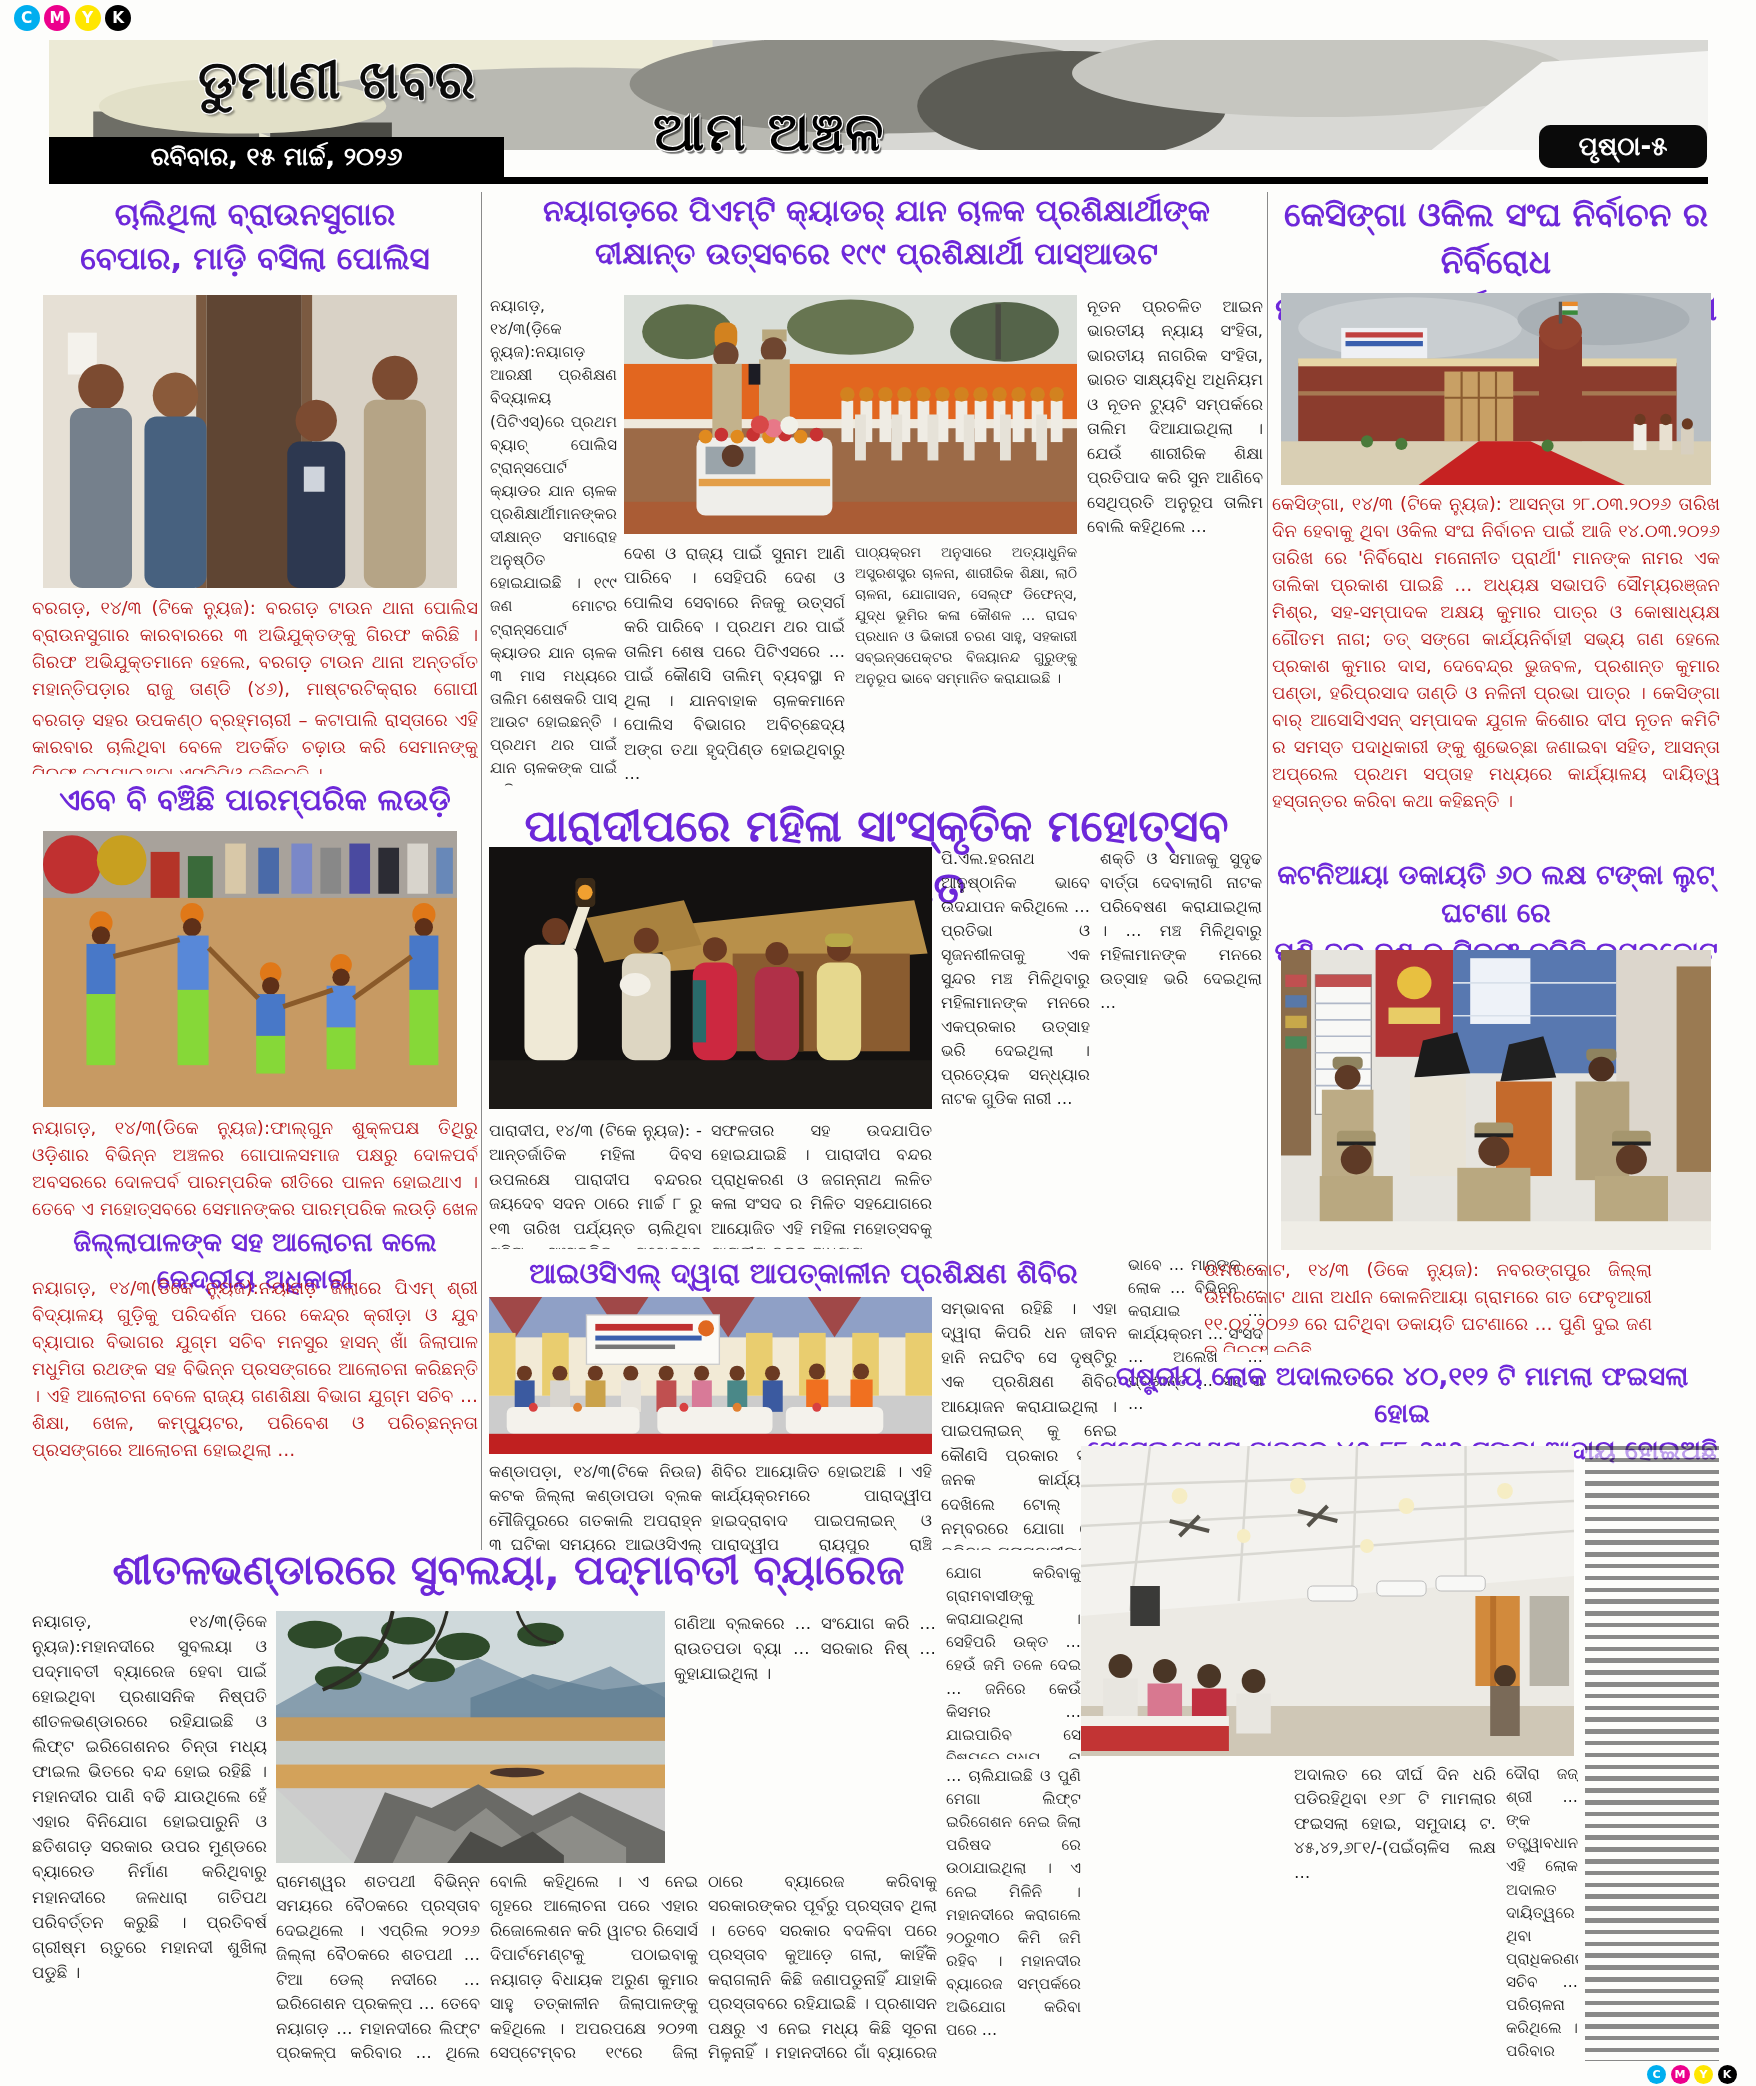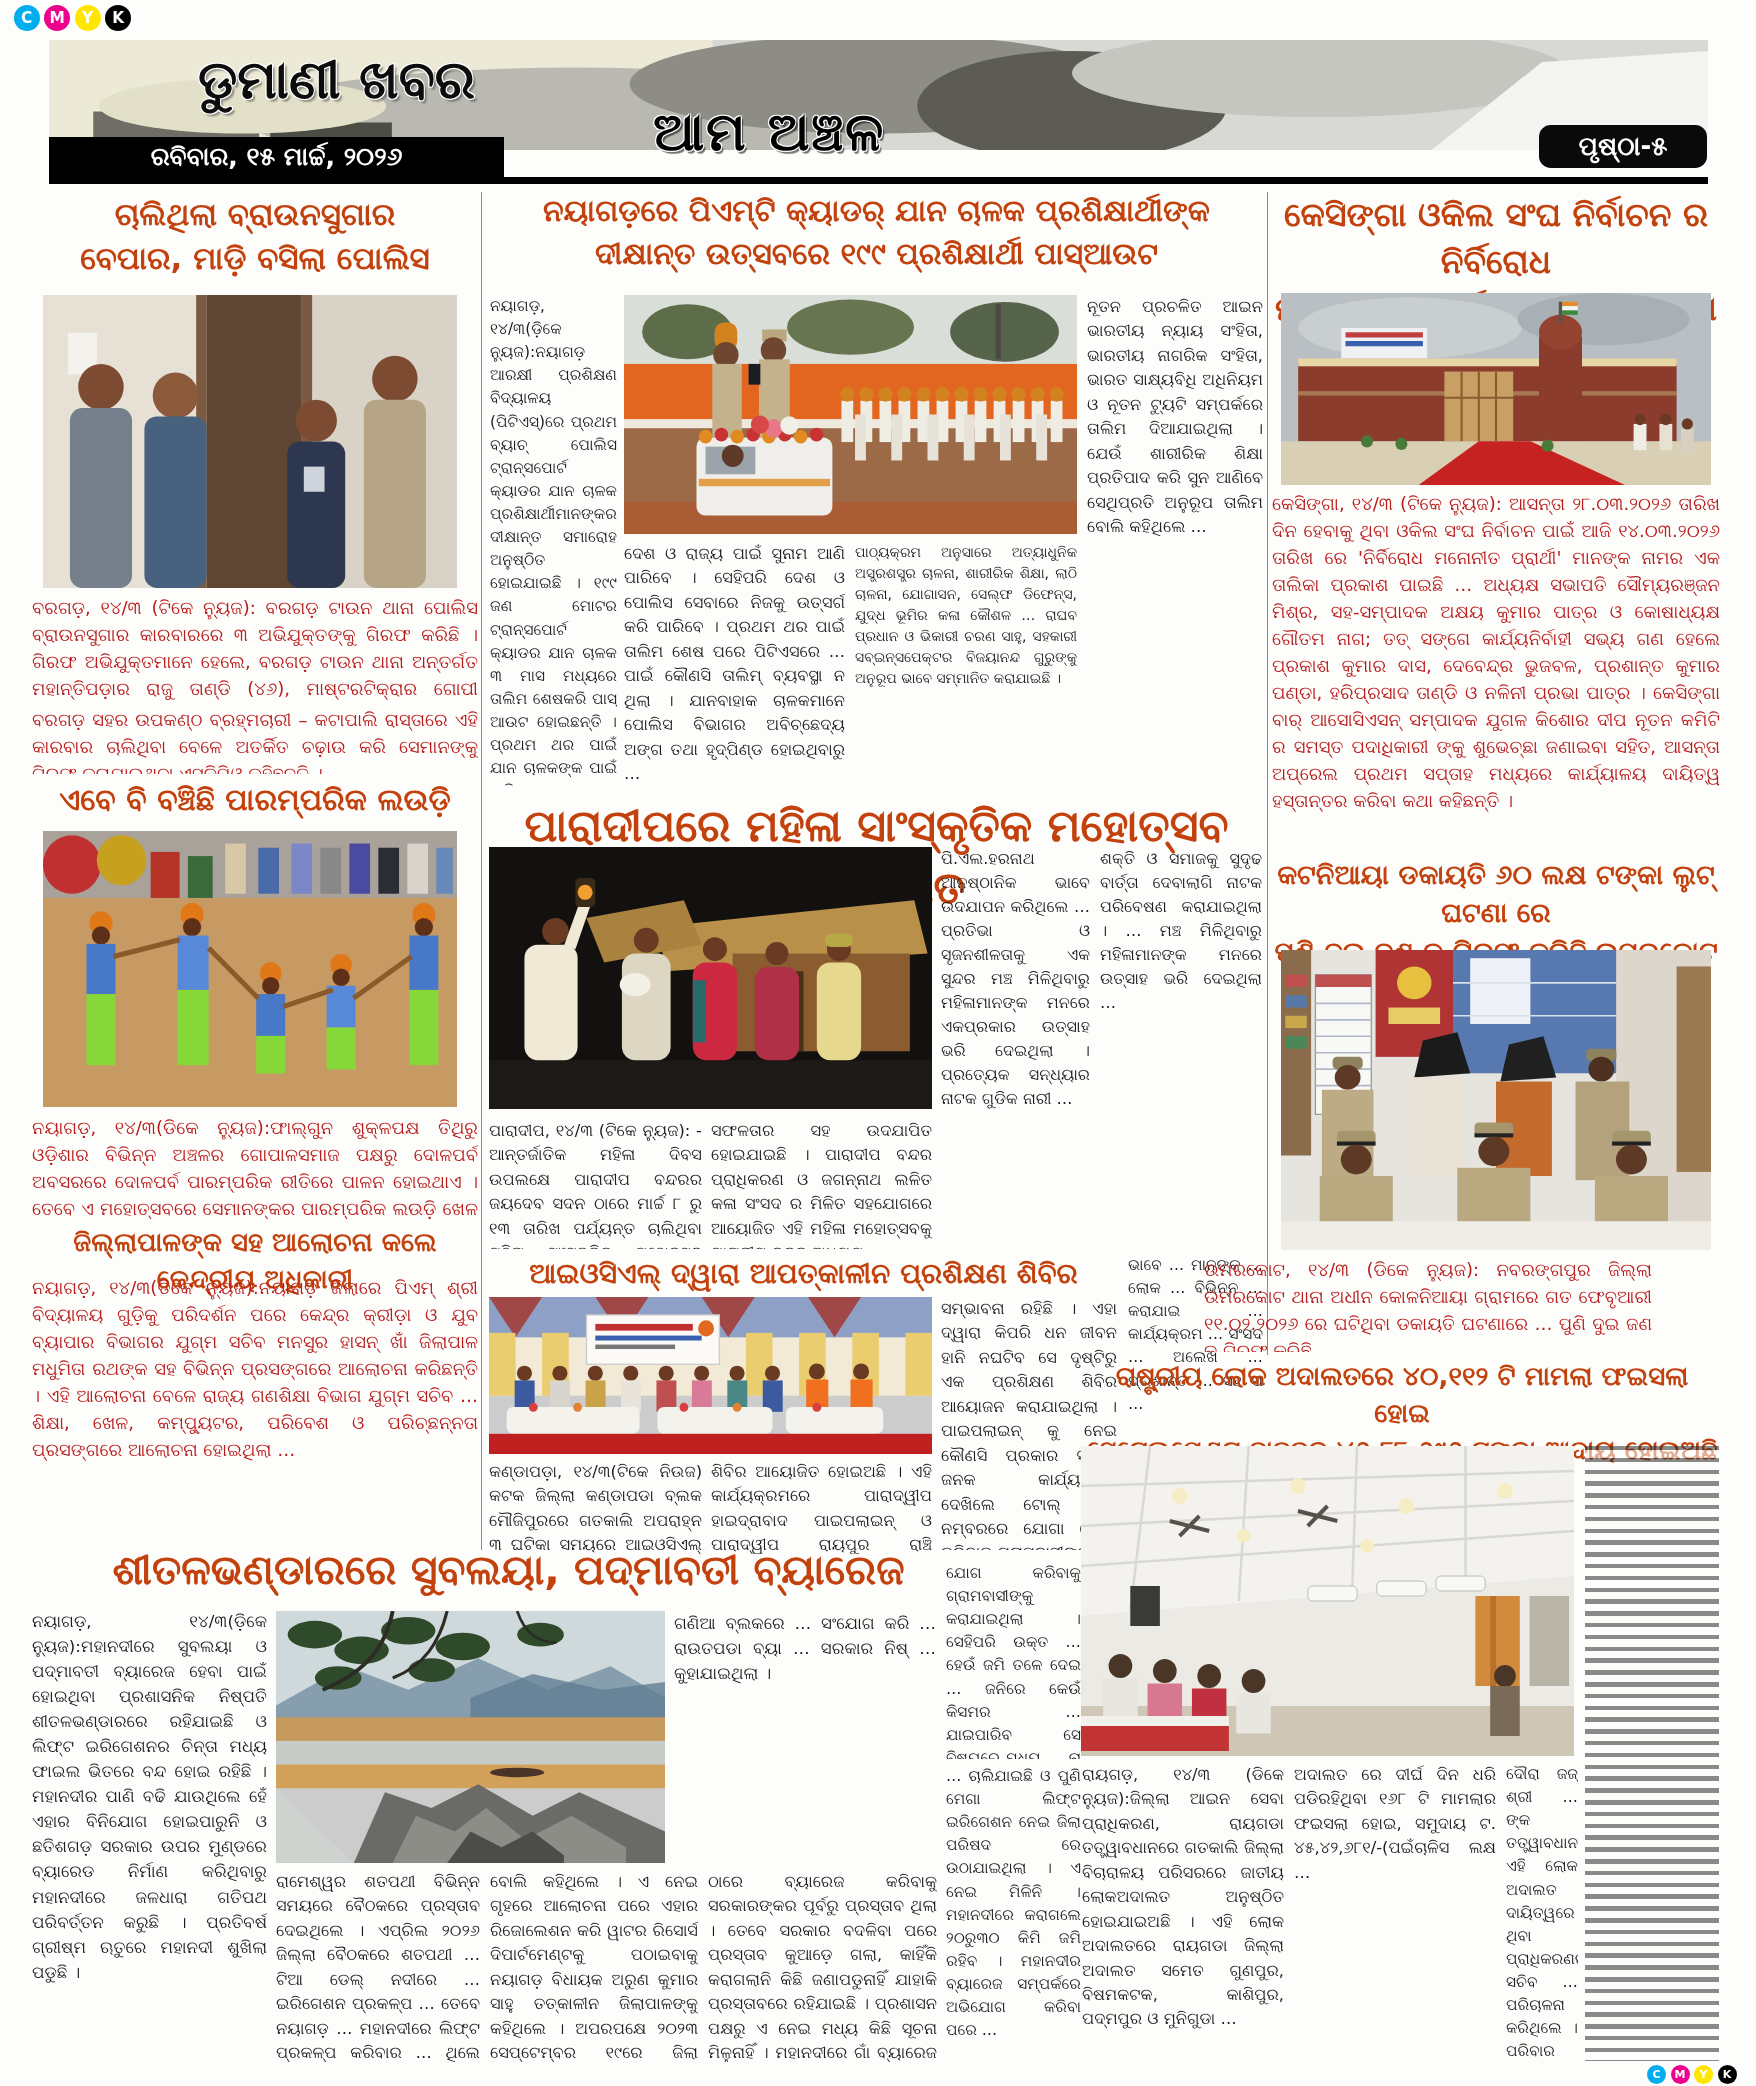--- a/index.html
+++ b/index.html
@@ -1,19 +1,19 @@
 <!DOCTYPE html>
 <html style="font-size:7.2px"><head>
 <meta charset="utf-8">
 <style>
   html,body{margin:0;padding:0;background:#e9e7e2;}
   .page{position:relative;width:1757px;height:2087px;background:#fdfdfb;overflow:hidden;
         font-family:"DejaVu Sans","Liberation Sans",sans-serif;color:#141414;}
   .abs{position:absolute;}
-  .hl{font-weight:700;color:#c2410c;text-align:center;line-height:1.42;}
+  .hl{font-weight:700;color:#6d28d9;text-align:center;line-height:1.42;}
   .body-txt{font-size:18px;line-height:1.5;text-align:justify;overflow:hidden;color:#b91c1c;}
   .body-sm{font-size:15.4px;line-height:1.5;text-align:justify;overflow:hidden;color:#1c1c1c;}
   .photo{overflow:hidden;background:#ccc;}
   .photo svg{display:block;width:100%;height:100%;}
   .cmyk{display:flex;gap:4.5px;align-items:center;}
   .cmyk .dot{border-radius:50%;display:flex;align-items:center;justify-content:center;
              color:#fff;font-weight:700;}
   .datebar{background:#000;color:#fff;display:flex;align-items:center;justify-content:center;
            font-weight:700;}
   .badge{background:#0a0a0a;color:#fff;border-radius:11.8px;display:flex;align-items:center;
@@ -441,21 +441,20 @@
         <rect x="22.5" y="48.5" width="7" height="8" fill="#c03040"></rect>
       <circle cx="35" cy="47" r="2.4" fill="#4a3626"></circle>
         <rect x="31.5" y="49.5" width="7" height="8" fill="#e8e6e0"></rect>
       <rect x="0" y="54" width="30" height="2.4" fill="#f2f0ea"></rect>
         <rect x="0" y="56" width="30" height="5" fill="#c23434"></rect>
       <circle cx="86" cy="46" r="2.2" fill="#4a3626"></circle>
         <rect x="83" y="48" width="6" height="10" fill="#7a6a58"></rect>
     </svg>
   </div>
   <div class="abs greek" style="left:1585px;top:1446px;width:134px;height:615px;"></div>
-  <div class="abs body-sm" style="left:1082px;top:1763px;width:202px;height:299px;font-size:16.3px;">ରାୟଗଡ଼, ୧୪/୩ (ଡିକେ ନ୍ୟୁଜ):ଜିଲ୍ଲା ଆଇନ ସେବା ପ୍ରାଧିକରଣ, ରାୟଗଡା ତତ୍ତ୍ୱାବଧାନରେ ଗତକାଲି ଜିଲ୍ଲା ବିଚାରାଳୟ ପରିସରରେ ଜାତୀ‌ୟ ଲୋକଅଦାଲତ ଅନୁଷ୍ଠିତ ହୋଇଯାଇଅଛି । ଏହି ଲୋକ ଅଦାଲତରେ ରାୟଗଡା ଜିଲ୍ଲା ଅଦାଲତ ସମେତ ଗୁଣପୁର, ବିଷମକଟକ, କାଶିପୁର, ପଦ୍ମପୁର ଓ ମୁନିଗୁଡା …</div>
   <div class="abs body-sm" style="left:1294px;top:1763px;width:202px;height:299px;font-size:16.3px;">ଅଦାଲତ ରେ ଦୀର୍ଘ ଦିନ ଧରି ପଡିରହିଥିବା ୧୬୮ ଟି ମାମଲାର ଫଇସଲା ହୋଇ, ସମୁଦାୟ ଟ. ୪୫,୪୨,୬୮୧/-(ପଇଁଚାଳିସ ଲକ୍ଷ …</div>
   <div class="abs body-sm" style="left:1506px;top:1763px;width:72px;height:299px;font-size:15.4px;">ଦୌରା ଜଜ୍ ଶ୍ରୀ … ଙ୍କ ତତ୍ତ୍ୱାବଧାନରେ ଏହି ଲୋକ ଅଦାଲତ ଦାୟିତ୍ୱରେ ଥିବା ପ୍ରାଧିକରଣର ସଚିବ … ପରିଚାଳନା କରିଥିଲେ । ପରିବାର ଅଦାଲତ … ସଞ୍ଜିତ କୁମାର … ଜିଲ୍ଲା ଦୌରା ଜଜ୍ … ମଧ୍ୟ ବିଚାର …</div>
 
   <div class="abs hl" style="left:81px;top:1541px;width:855px;font-size:41px;white-space:nowrap;overflow:hidden;">ଶୀତଳଭଣ୍ଡାରରେ ସୁବଲୟା, ପଦ୍ମାବତୀ ବ୍ୟାରେଜ</div>
   <div class="abs body-sm" style="left:32px;top:1609px;width:235px;height:454px;font-size:16.7px;">ନୟାଗଡ଼, ୧୪/୩(ଡ଼ିକେ ନ୍ୟୁଜ):ମହାନଦୀରେ ସୁବଲୟା ଓ ପଦ୍ମାବତୀ ବ୍ୟାରେଜ ହେବା ପାଇଁ ହୋଇଥିବା ପ୍ରଶାସନିକ ନିଷ୍ପତି ଶୀତଳଭଣ୍ଡାରରେ ରହିଯାଇଛି ଓ ଲିଫ୍ଟ ଇରିଗେଶନର ଚିନ୍ତା ମଧ୍ୟ ଫାଇଲ ଭିତରେ ବନ୍ଦ ହୋଇ ରହିଛି । ମହାନଦୀର ପାଣି ବଢି ଯାଉଥିଲେ ହେଁ ଏହାର ବିନିଯୋଗ ହୋଇପାରୁନି ଓ ଛତିଶଗଡ଼ ସରକାର ଉପର ମୁଣ୍ଡରେ ବ୍ୟାରେଡ ନିର୍ମାଣ କରିଥିବାରୁ ମହାନଦୀରେ ଜଳଧାରା ଗତିପଥ ପରିବର୍ତ୍ତନ କରୁଛି । ପ୍ରତିବର୍ଷ ଗ୍ରୀଷ୍ମ ଋତୁରେ ମହାନଦୀ ଶୁଖିଲା ପଡୁଛି ।</div>
   <div class="abs photo" style="left:276px;top:1611px;width:389px;height:252px;">
     <svg viewBox="0 0 100 64" preserveAspectRatio="none">
       <rect width="100" height="26" fill="#cfd9db"></rect>
       <polygon points="0,24 18,14 34,20 52,12 70,20 86,14 100,22 100,30 0,30" fill="#7e97a8" opacity=".9"></polygon>
       <polygon points="50,22 66,16 84,20 100,18 100,30 50,30" fill="#5f7d92" opacity=".8"></polygon>

